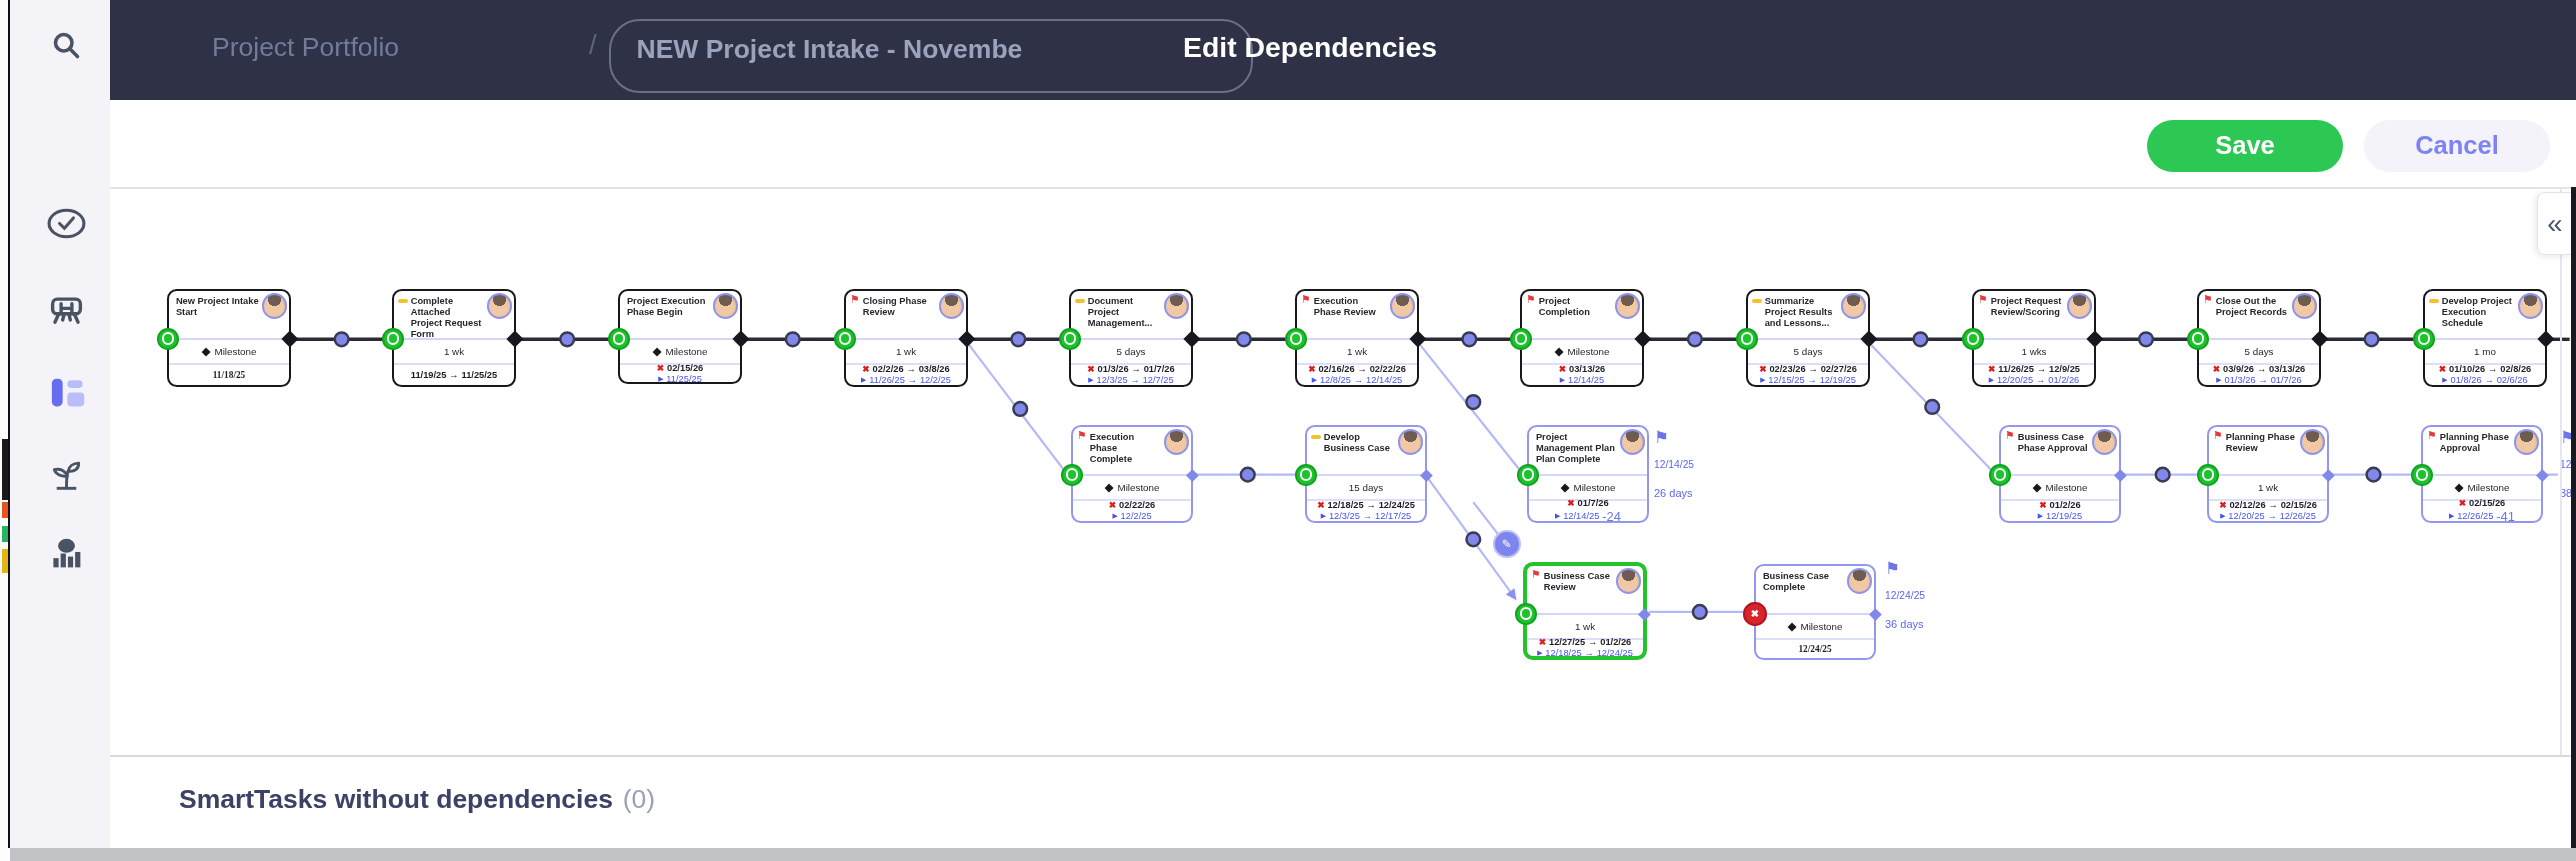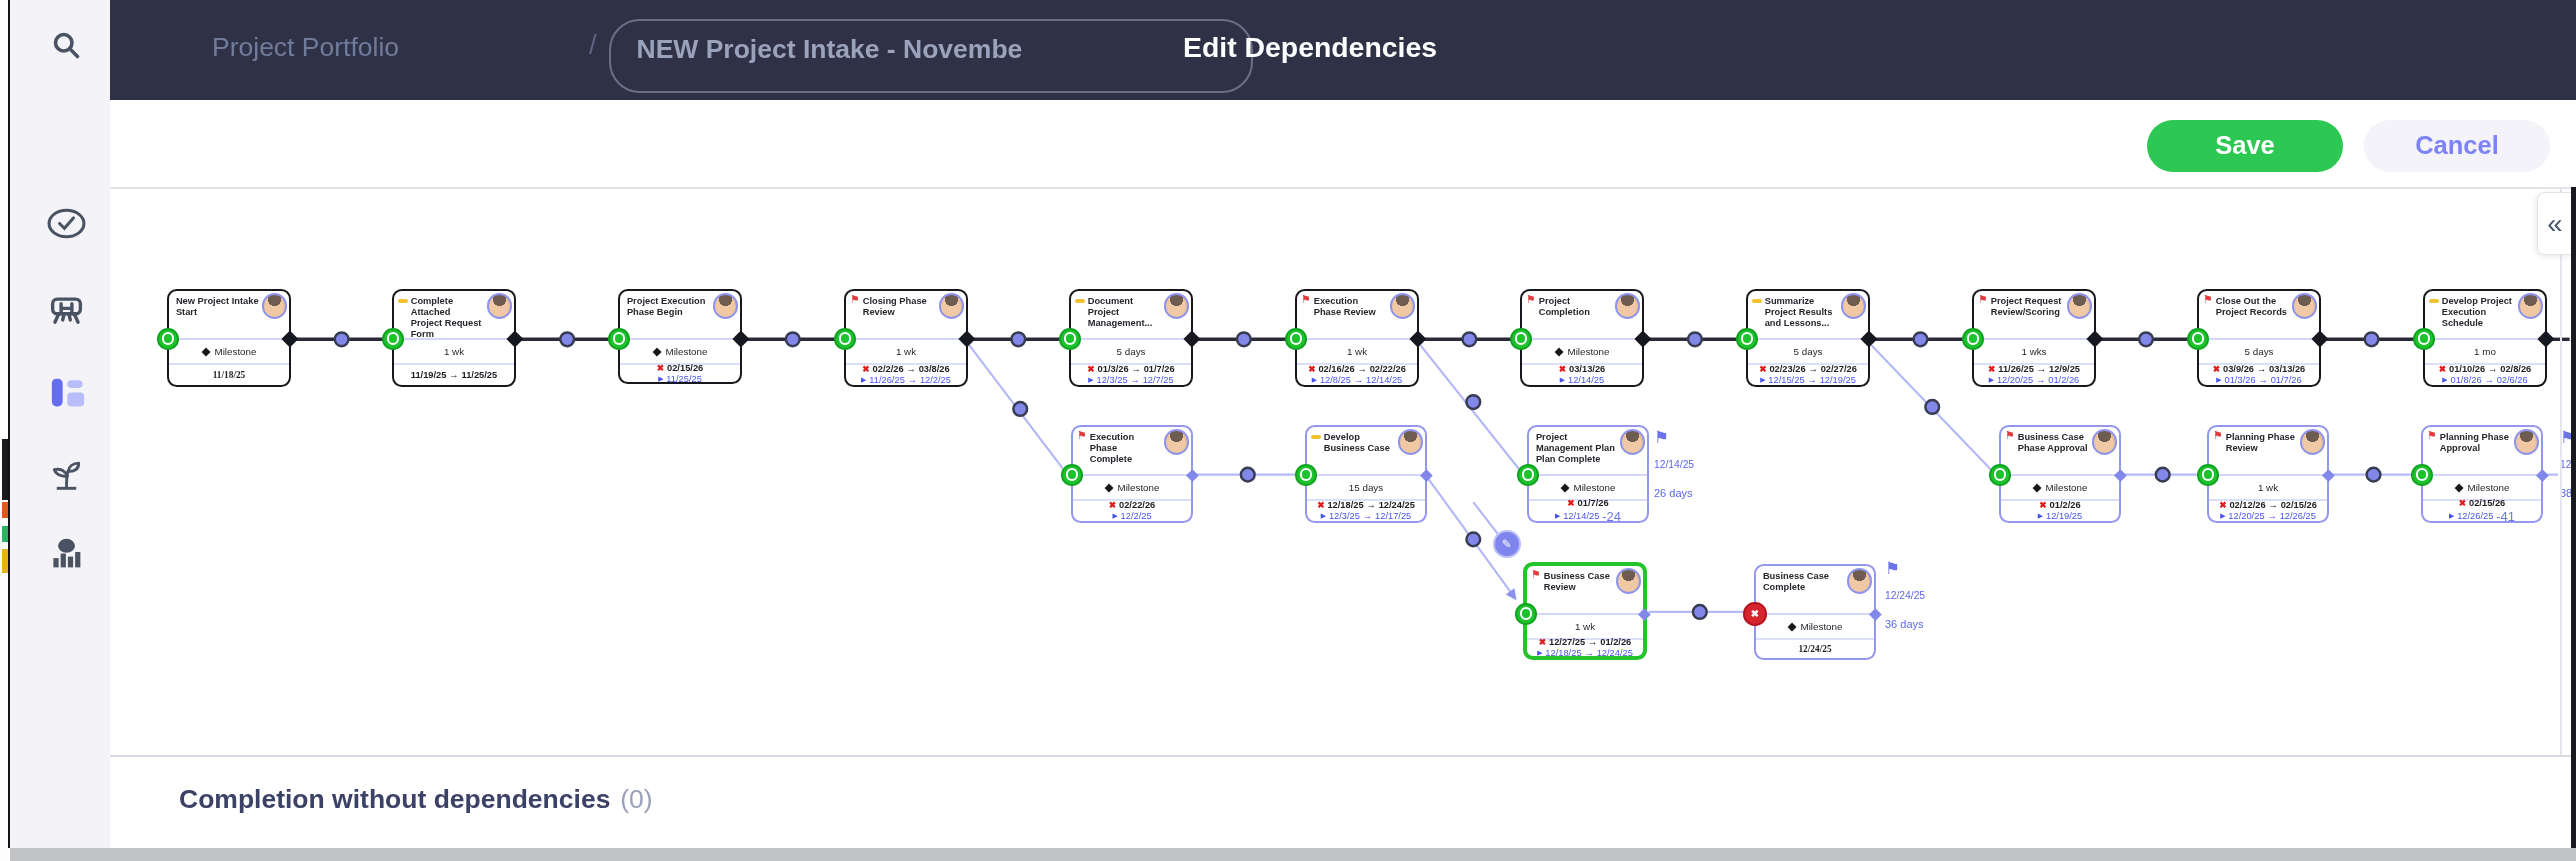--- a/index.html
+++ b/index.html
@@ -691,19 +691,19 @@
 
   <div id="right-vline"></div>
   <div id="collapse-tab">
     <span>«</span>
   </div>
   <div id="right-edge"></div>
 
   <div id="footer-divider"></div>
   <div id="footer">
     <div id="smarttasks">
-      <span>Completion without dependencies</span><span id="smarttasks-count">(0)</span>
+      <span>SmartTasks without dependencies</span><span id="smarttasks-count">(0)</span>
     </div>
   </div>
   <div id="bottom-bar"></div>
 
 </div>
 
 
 </body></html>

